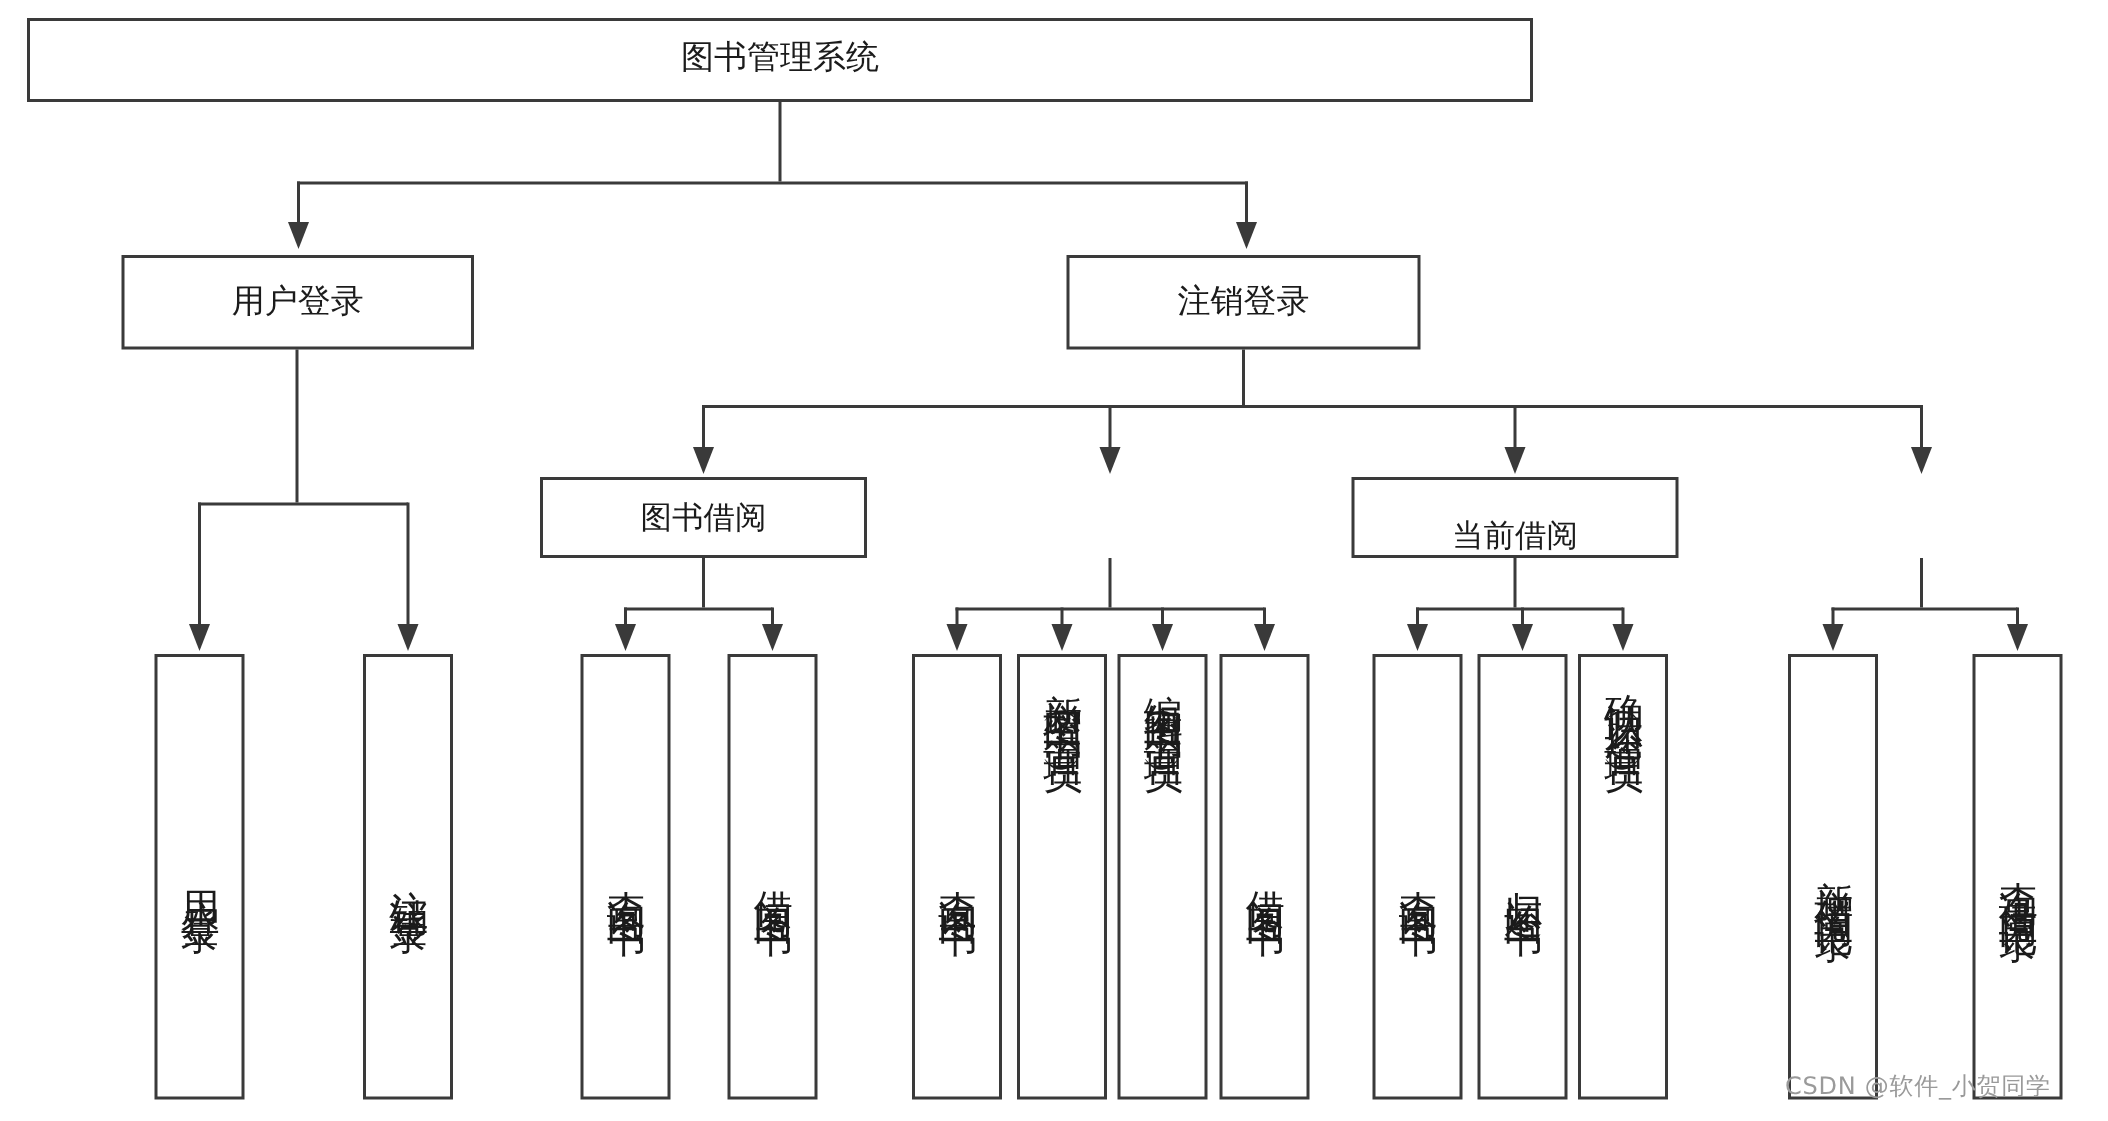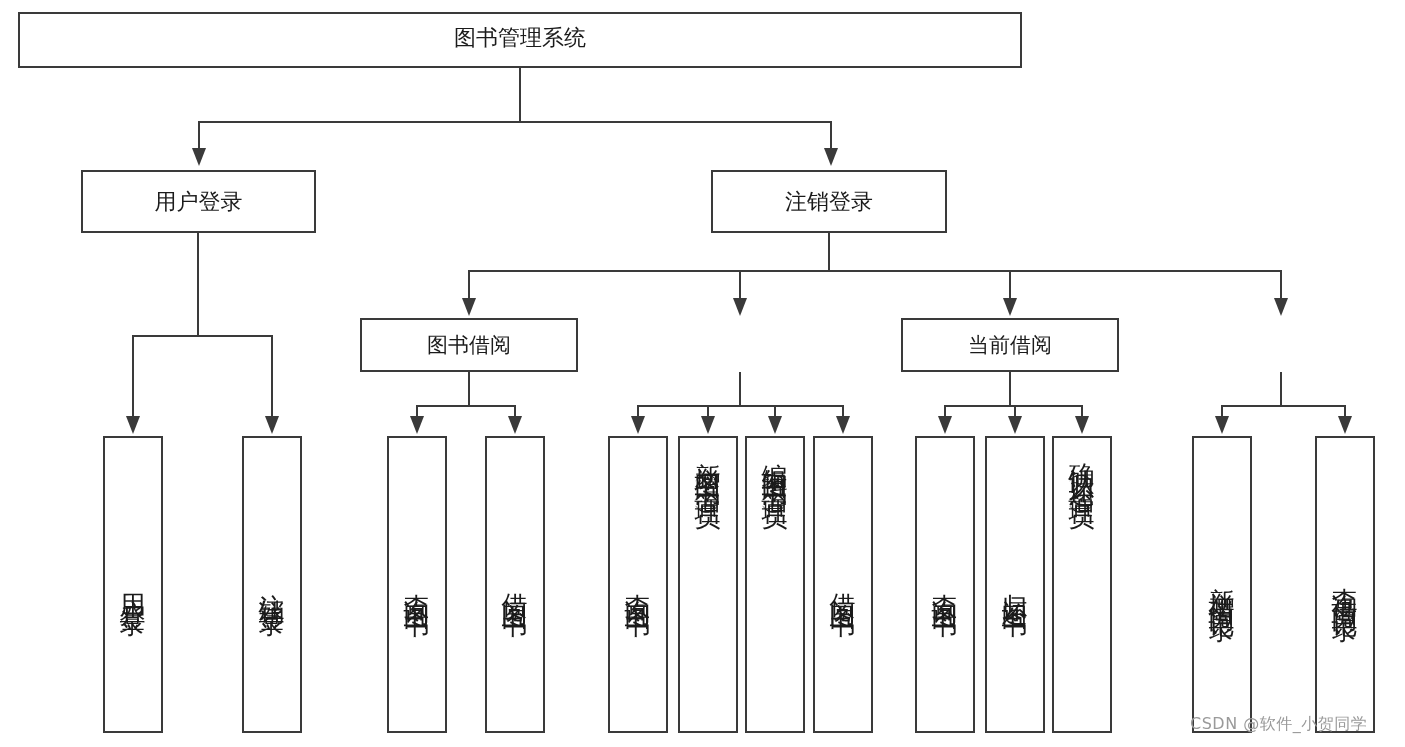--- a/index.html
+++ b/index.html
@@ -86,21 +86,21 @@
   <div class="ln vl" style="left:739px;top:270px;height:30px;"></div>
   <div class="arrow" style="left:733px;top:298px;"></div>
   <div class="ln vl" style="left:1009px;top:270px;height:30px;"></div>
   <div class="arrow" style="left:1003px;top:298px;"></div>
   <div class="ln vl" style="left:1280px;top:270px;height:30px;"></div>
   <div class="arrow" style="left:1274px;top:298px;"></div>
 
   <div class="node lvl3" style="left:360px;top:318px;width:218px;">
     <span class="lbl">图书借阅</span>
   </div>
-  <div class="node lvl3" style="left:901px;top:318px;width:218px;">
+  <div class="node lvl3" style="left:901px;top:318px;width:218px;align-items:flex-end;">
     <span class="lbl">当前借阅</span>
   </div>
 
   <div class="ln vl" style="left:468px;top:372px;height:33px;"></div>
   <div class="ln hl" style="left:416px;top:405px;width:99px;"></div>
   <div class="ln vl" style="left:416px;top:405px;height:13px;"></div>
   <div class="arrow" style="left:410px;top:416px;"></div>
   <div class="ln vl" style="left:514px;top:405px;height:13px;"></div>
   <div class="arrow" style="left:508px;top:416px;"></div>
 

